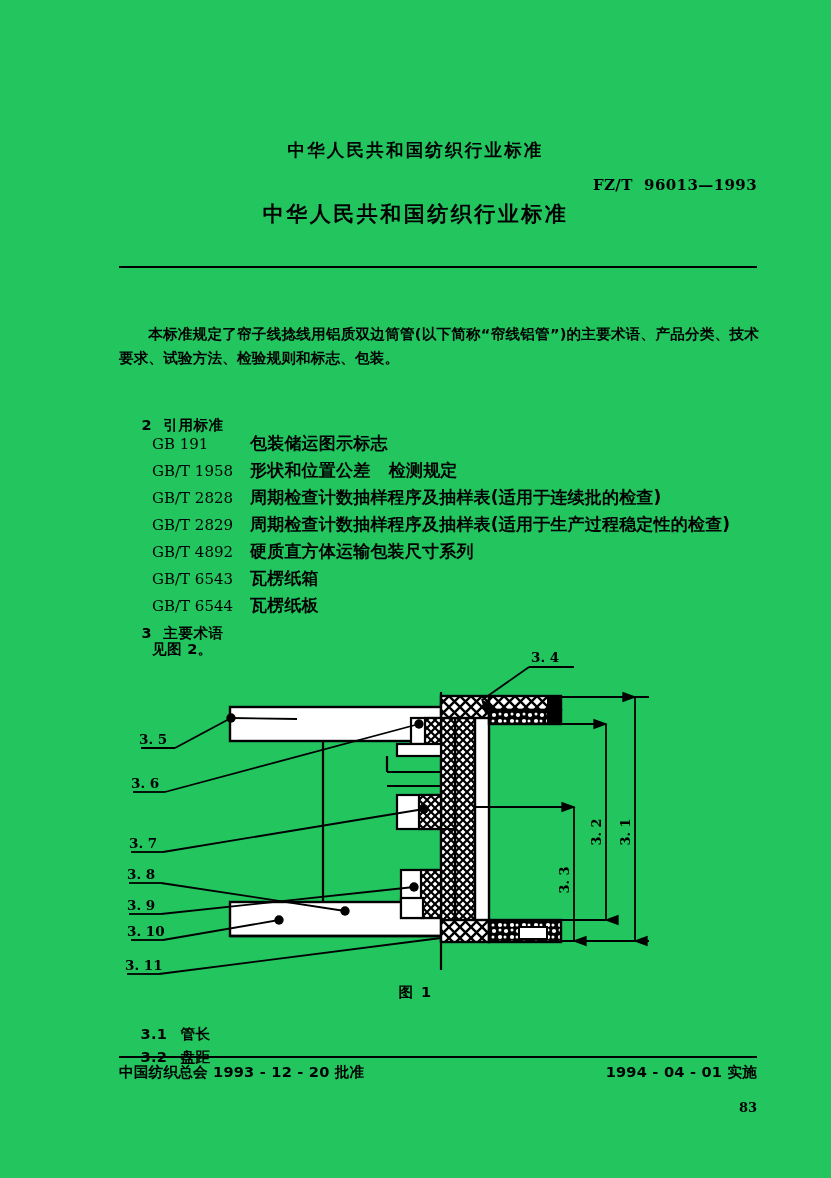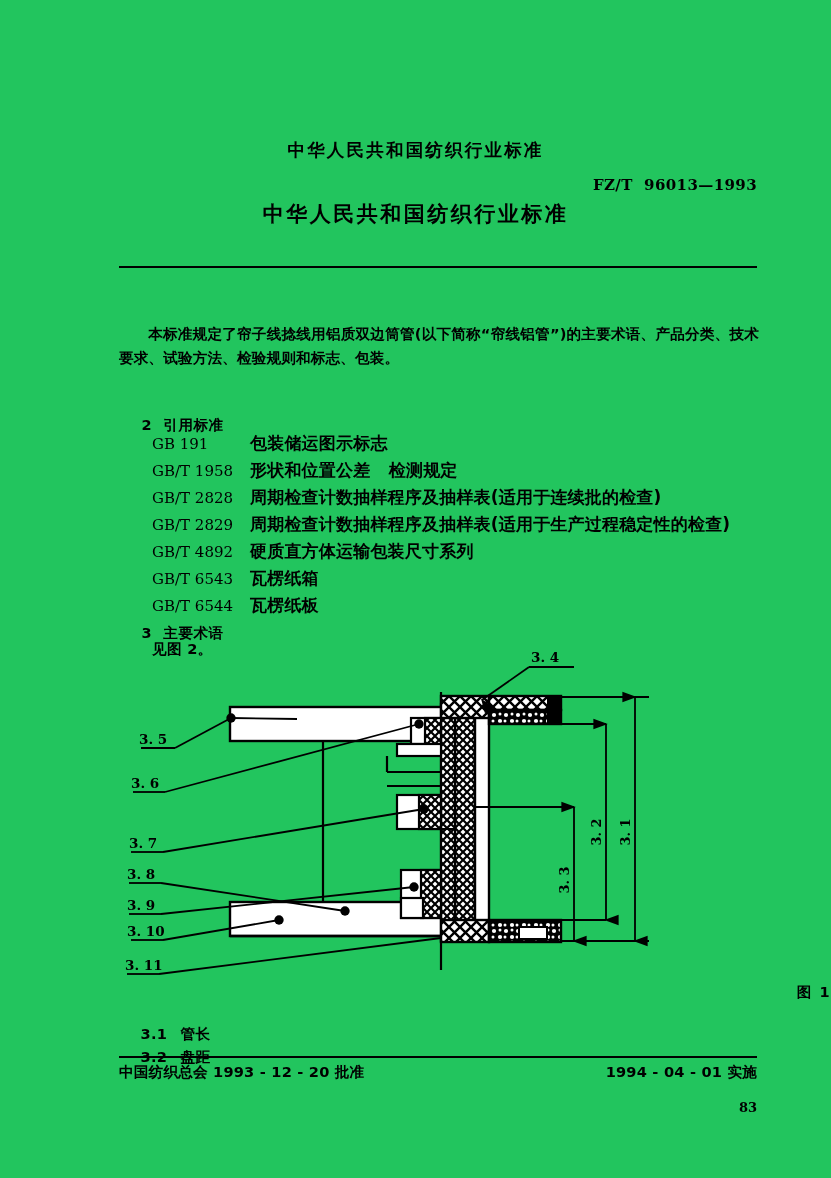--- a/index.html
+++ b/index.html
@@ -119,21 +119,21 @@
     left: 119px;
     top: 652px;
     width: 640px;
     height: 350px;
   }
   #figure-svg { display: block; }
   .fig-caption {
     position: absolute;
     left: 0; right: 0;
     top: 983px;
-    text-align: right;
+    text-align: center;
     font-size: 14.5px;
     font-weight: bold;
     letter-spacing: 1.5px;
   }
 
   
   .term-row {
     position: absolute;
     left: 119px;
     font-size: 14.6px;

